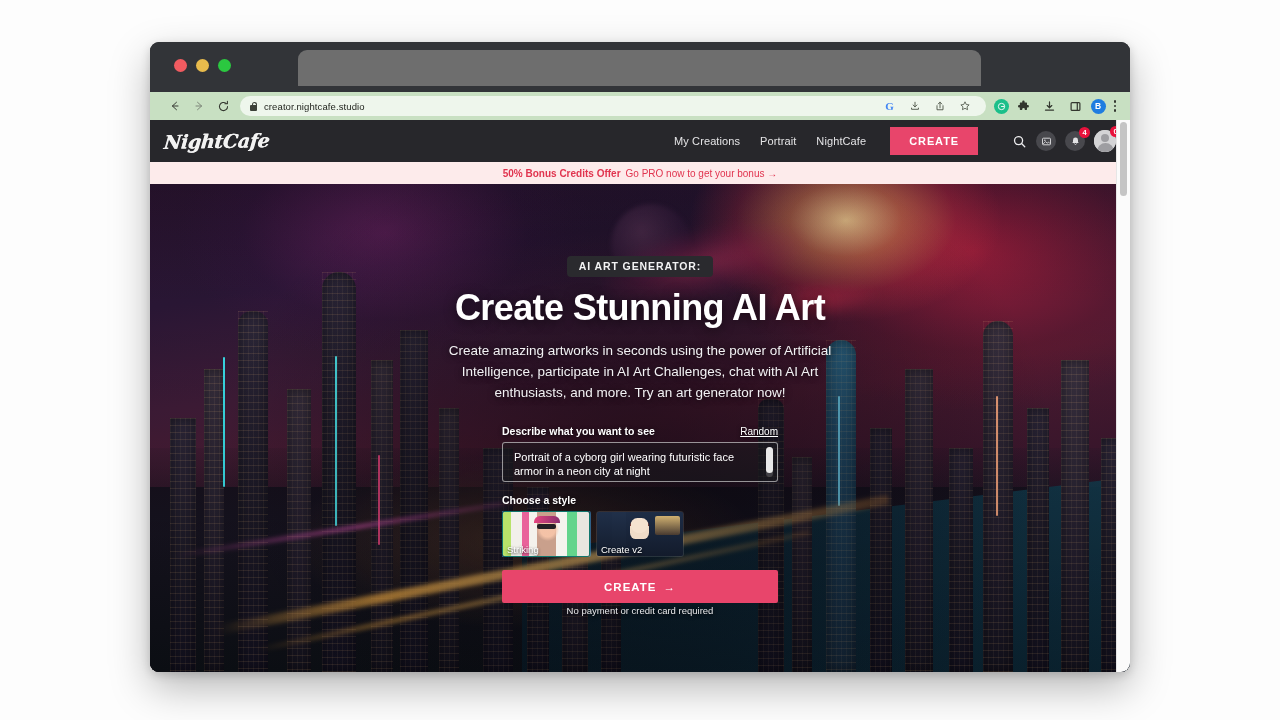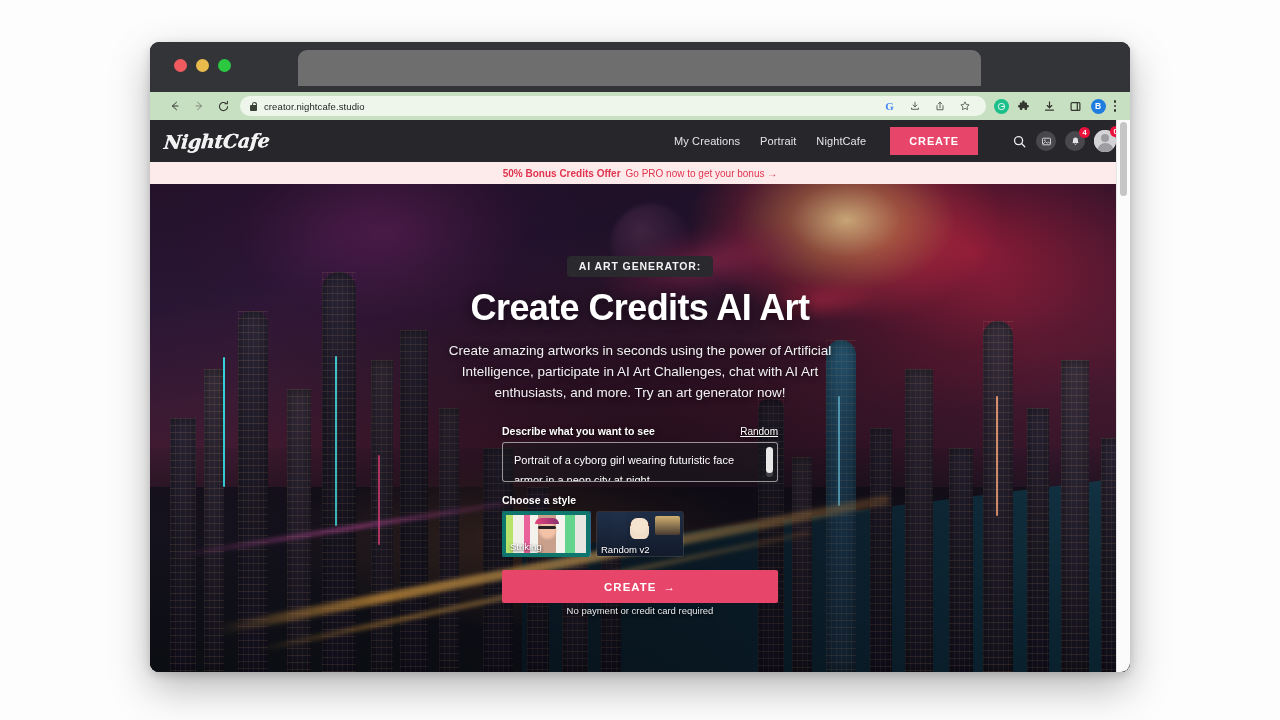--- a/index.html
+++ b/index.html
@@ -412,21 +412,21 @@
     background: rgba(26,26,30,0.5);
     border: 1px solid rgba(255,255,255,0.55);
     border-radius: 3px;
     box-sizing: border-box;
     padding: 7px 20px 7px 11px;
     overflow: hidden;
   }
   .prompt-text {
     color: #ffffff;
     font-size: 11px;
-    line-height: 20px;
+    line-height: 14px;
     display: block;
   }
   .prompt-scroll {
     position: absolute;
     right: 4px; top: 4px; bottom: 4px;
     width: 7px;
     background: rgba(255,255,255,0.18);
     border-radius: 4px;
   }
   .prompt-scroll i {
@@ -454,21 +454,21 @@
   .style-card {
     position: relative;
     width: 88px; height: 46px;
     border-radius: 3px;
     overflow: hidden;
     flex: 0 0 auto;
     box-sizing: border-box;
     border: 1px solid rgba(255,255,255,0.12);
   }
   .style-card.selected {
-    border: 4px solid #0f766e;
+    border: 1px solid #0f766e;
     box-shadow: 0 0 0 1px rgba(63,169,245,0.5);
   }
   .style-card .thumb { position: absolute; inset: 0; }
   .style-card .cap {
     position: absolute;
     left: 4px; bottom: 1px;
     color: #fff;
     font-size: 9.5px;
     text-shadow: 0 1px 3px rgba(0,0,0,0.9);
   }
@@ -760,21 +760,21 @@
           <div class="neonline" style="left:86.3%;bottom:32%; height:120px; background:#f0a07a;"></div>
 
           <div class="road"></div>
           <div class="road b"></div>
           <div class="road c"></div>
           <div class="hero-shade"></div>
         </div>
 
         <div class="hero-content">
           <div class="eyebrow">AI ART GENERATOR:</div>
-          <div class="hero-title">Create Credits AI Art</div>
+          <div class="hero-title">Create Stunning AI Art</div>
           <div class="hero-sub">Create amazing artworks in seconds using the power of Artificial Intelligence, participate in AI Art Challenges, chat with AI Art enthusiasts, and more. Try an art generator now!</div>
 
           <div class="form">
             <div class="form-label-row">
               <span class="form-label">Describe what you want to see</span>
               <span class="random-link">Random</span>
             </div>
 
             <div class="prompt-box" placeholder="Describe what you want to see">
               <span class="prompt-text">Portrait of a cyborg girl wearing futuristic face armor in a neon city at night</span>
@@ -784,21 +784,21 @@
             </div>
 
             <div class="styles-label">Choose a style</div>
             <div class="styles-row">
               <div class="style-card selected">
                 <span class="thumb striking"></span>
                 <span class="cap">Striking</span>
               </div>
               <div class="style-card">
                 <span class="thumb anime"></span>
-                <span class="cap">Random v2</span>
+                <span class="cap">Create v2</span>
               </div>
             </div>
 
             <div class="submit-btn">
               <span>CREATE</span>
               <span>→</span>
             </div>
             <div class="disclaimer">No payment or credit card required</div>
           </div>
         </div>

